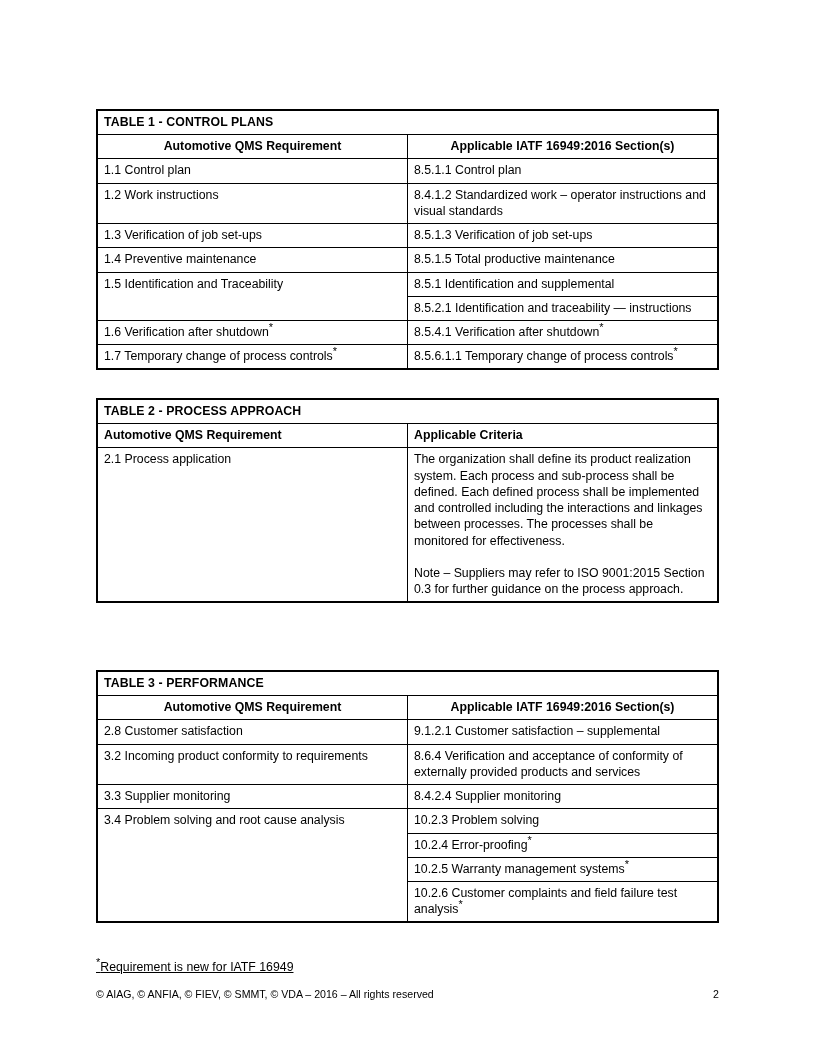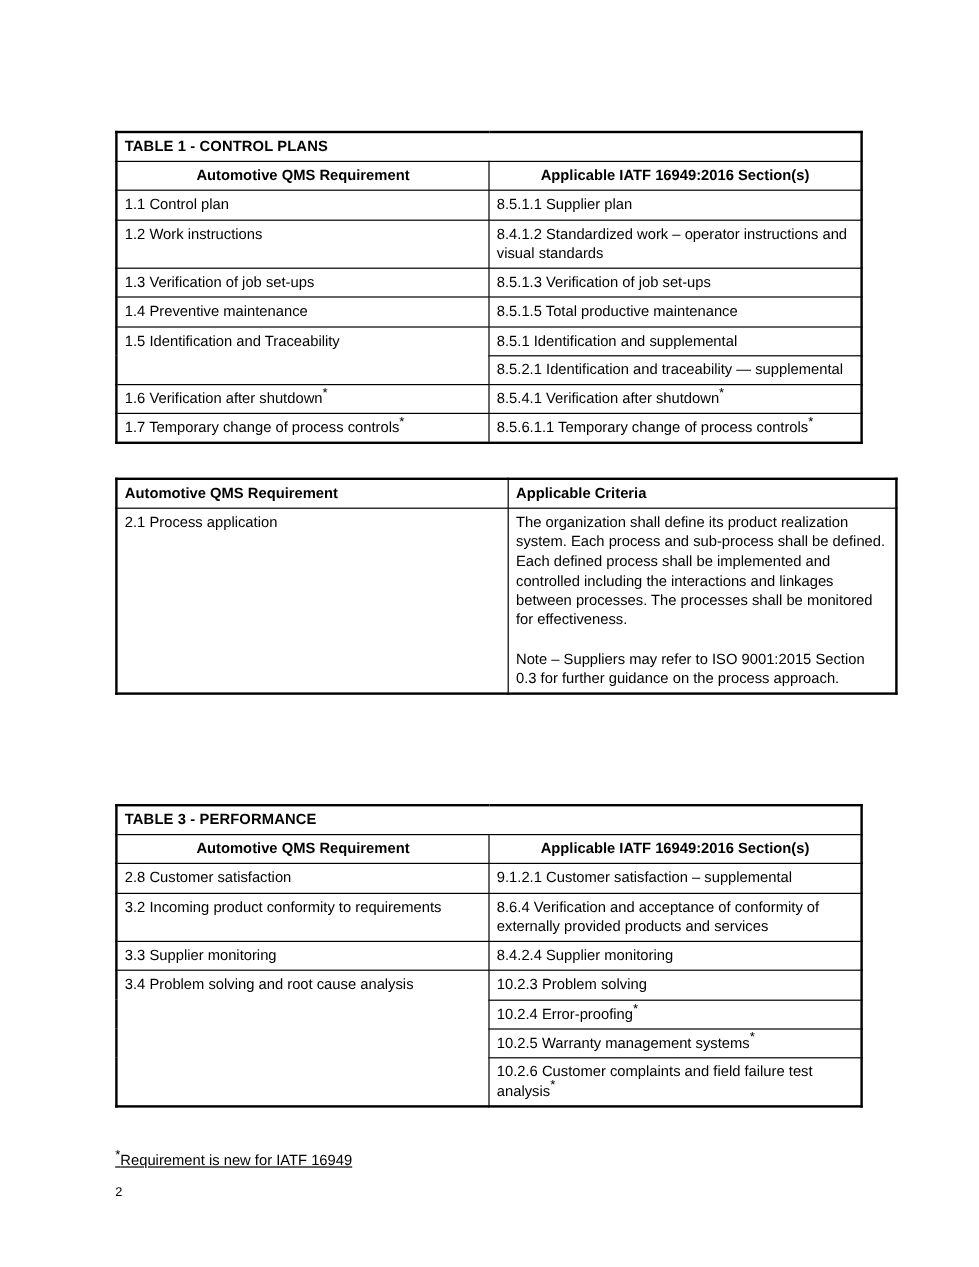--- a/index.html
+++ b/index.html
@@ -115,55 +115,58 @@
       <tbody>
         <tr>
           <td class="title-cell" colspan="2">TABLE 1 - CONTROL PLANS</td>
         </tr>
         <tr>
           <td class="hdr-cell hdr-center col-left">Automotive QMS Requirement</td>
           <td class="hdr-cell hdr-center col-right">Applicable IATF 16949:2016 Section(s)</td>
         </tr>
         <tr>
           <td class="col-left" rowspan="1">1.1 Control plan</td>
-          <td class="col-right">8.5.1.1 Supplier plan</td>
+          <td class="col-right">8.5.1.1 Control plan</td>
         </tr>
         <tr>
           <td class="col-left" rowspan="1">1.2 Work instructions</td>
           <td class="col-right">8.4.1.2 Standardized work – operator instructions and visual standards</td>
         </tr>
         <tr>
           <td class="col-left" rowspan="1">1.3 Verification of job set-ups</td>
           <td class="col-right">8.5.1.3 Verification of job set-ups</td>
         </tr>
         <tr>
           <td class="col-left" rowspan="1">1.4 Preventive maintenance</td>
           <td class="col-right">8.5.1.5 Total productive maintenance</td>
         </tr>
         <tr>
           <td class="col-left" rowspan="2">1.5 Identification and Traceability</td>
           <td class="col-right">8.5.1 Identification and supplemental</td>
         </tr>
         <tr>
-          <td class="col-right">8.5.2.1 Identification and traceability — supplemental</td>
+          <td class="col-right">8.5.2.1 Identification and traceability — instructions</td>
         </tr>
         <tr>
           <td class="col-left" rowspan="1">1.6 Verification after shutdown<sup class="star">*</sup></td>
           <td class="col-right">8.5.4.1 Verification after shutdown<sup class="star">*</sup></td>
         </tr>
         <tr>
           <td class="col-left" rowspan="1">1.7 Temporary change of process controls<sup class="star">*</sup></td>
           <td class="col-right">8.5.6.1.1 Temporary change of process controls<sup class="star">*</sup></td>
         </tr>
       </tbody>
     </table>
 
   <table class="qtable" id="table-2">
       <tbody>
         <tr>
+          <td class="title-cell" colspan="2">TABLE 2 - PROCESS APPROACH</td>
+        </tr>
+        <tr>
           <td class="hdr-cell hdr-left col-left">Automotive QMS Requirement</td>
           <td class="hdr-cell hdr-left col-right">Applicable Criteria</td>
         </tr>
         <tr>
           <td class="col-left" rowspan="1">2.1 Process application</td>
           <td class="col-right">The organization shall define its product realization system.  Each process and sub-process shall be defined.  Each defined process shall be implemented and controlled including the interactions and linkages between processes.  The processes shall be monitored for effectiveness.<br><br>Note – Suppliers may refer to ISO 9001:2015 Section 0.3 for further guidance on the process approach.</td>
         </tr>
       </tbody>
     </table>
 
@@ -200,17 +203,18 @@
         </tr>
         <tr>
           <td class="col-right">10.2.6 Customer complaints and field failure test analysis<sup class="star">*</sup></td>
         </tr>
       </tbody>
     </table>
 
   <div class="footnote"><sup class="star">*</sup><span>Requirement is new for IATF 16949</span></div>
 
   <div class="footer-line">
+    <span class="footer-copy">© AIAG, © ANFIA, © FIEV, © SMMT, © VDA – 2016 – All rights reserved</span>
     <span class="footer-page">2</span>
   </div>
 
 
 </div>
 
 </body></html>

